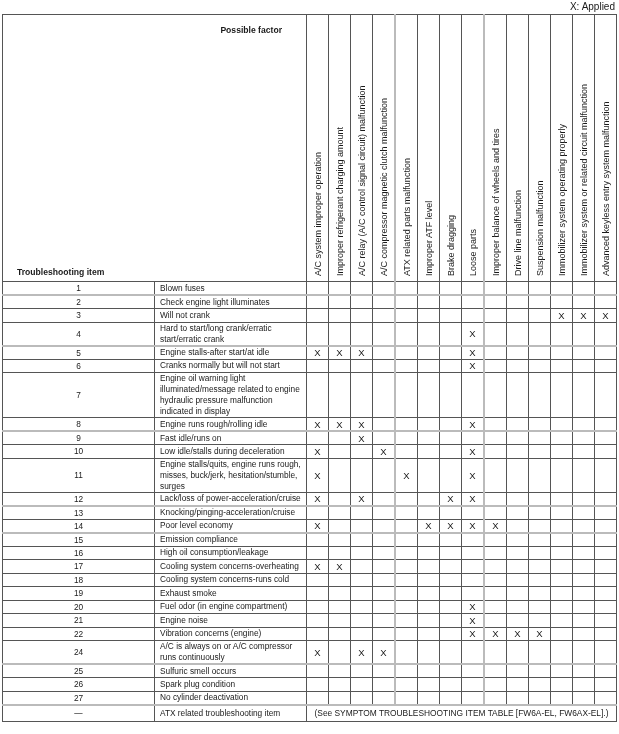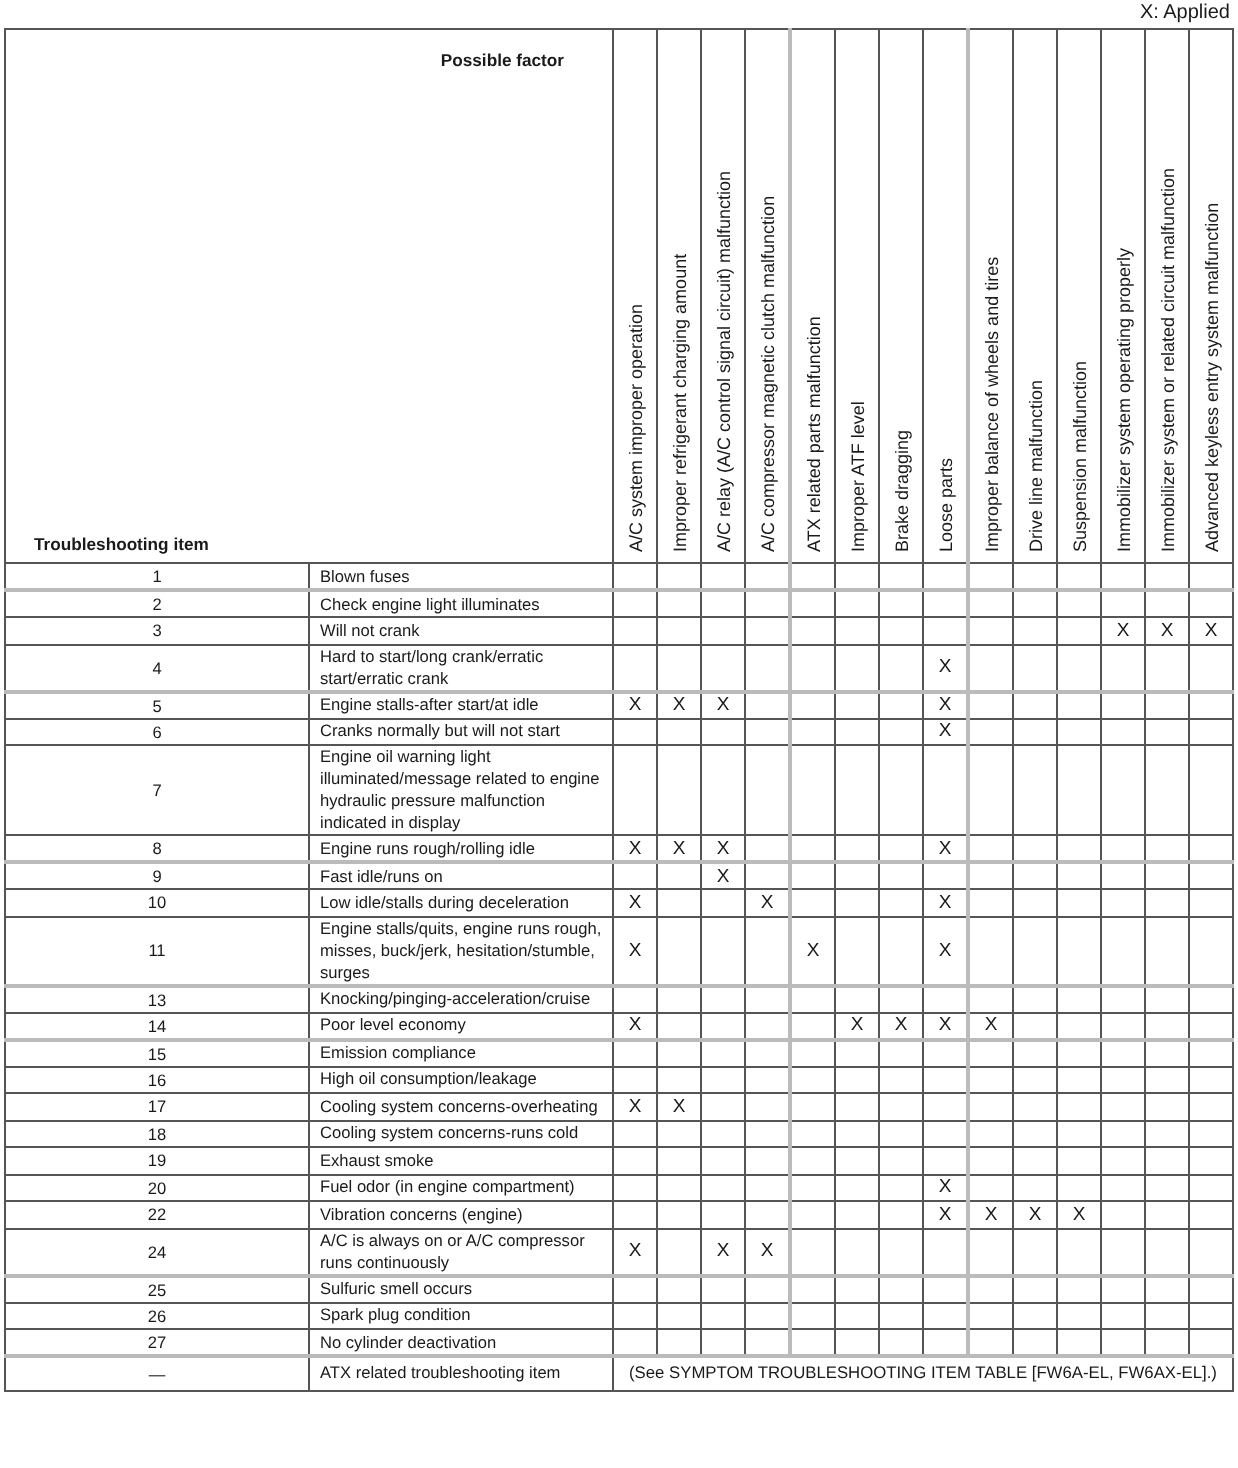--- a/index.html
+++ b/index.html
@@ -273,20 +273,38 @@
         <td class="mark"></td>
         <td class="mark"></td>
         <td class="mark">X</td>
         <td class="mark thickL"></td>
         <td class="mark"></td>
         <td class="mark"></td>
         <td class="mark"></td>
         <td class="mark"></td>
         <td class="mark"></td>
       </tr>
+      <tr class="row">
+        <td class="num">12</td>
+        <td class="item">Lack/loss of power-acceleration/cruise</td>
+        <td class="mark">X</td>
+        <td class="mark"></td>
+        <td class="mark">X</td>
+        <td class="mark"></td>
+        <td class="mark thickL"></td>
+        <td class="mark"></td>
+        <td class="mark">X</td>
+        <td class="mark">X</td>
+        <td class="mark thickL"></td>
+        <td class="mark"></td>
+        <td class="mark"></td>
+        <td class="mark"></td>
+        <td class="mark"></td>
+        <td class="mark"></td>
+      </tr>
       <tr class="row sep">
         <td class="num">13</td>
         <td class="item">Knocking/pinging-acceleration/cruise</td>
         <td class="mark"></td>
         <td class="mark"></td>
         <td class="mark"></td>
         <td class="mark"></td>
         <td class="mark thickL"></td>
         <td class="mark"></td>
         <td class="mark"></td>
@@ -402,20 +420,38 @@
         <td class="mark thickL"></td>
         <td class="mark"></td>
         <td class="mark"></td>
         <td class="mark"></td>
         <td class="mark"></td>
         <td class="mark"></td>
       </tr>
       <tr class="row">
         <td class="num">20</td>
         <td class="item">Fuel odor (in engine compartment)</td>
+        <td class="mark"></td>
+        <td class="mark"></td>
+        <td class="mark"></td>
+        <td class="mark"></td>
+        <td class="mark thickL"></td>
+        <td class="mark"></td>
+        <td class="mark"></td>
+        <td class="mark">X</td>
+        <td class="mark thickL"></td>
+        <td class="mark"></td>
+        <td class="mark"></td>
+        <td class="mark"></td>
+        <td class="mark"></td>
+        <td class="mark"></td>
+      </tr>
+      <tr class="row">
+        <td class="num">21</td>
+        <td class="item">Engine noise</td>
         <td class="mark"></td>
         <td class="mark"></td>
         <td class="mark"></td>
         <td class="mark"></td>
         <td class="mark thickL"></td>
         <td class="mark"></td>
         <td class="mark"></td>
         <td class="mark">X</td>
         <td class="mark thickL"></td>
         <td class="mark"></td>

